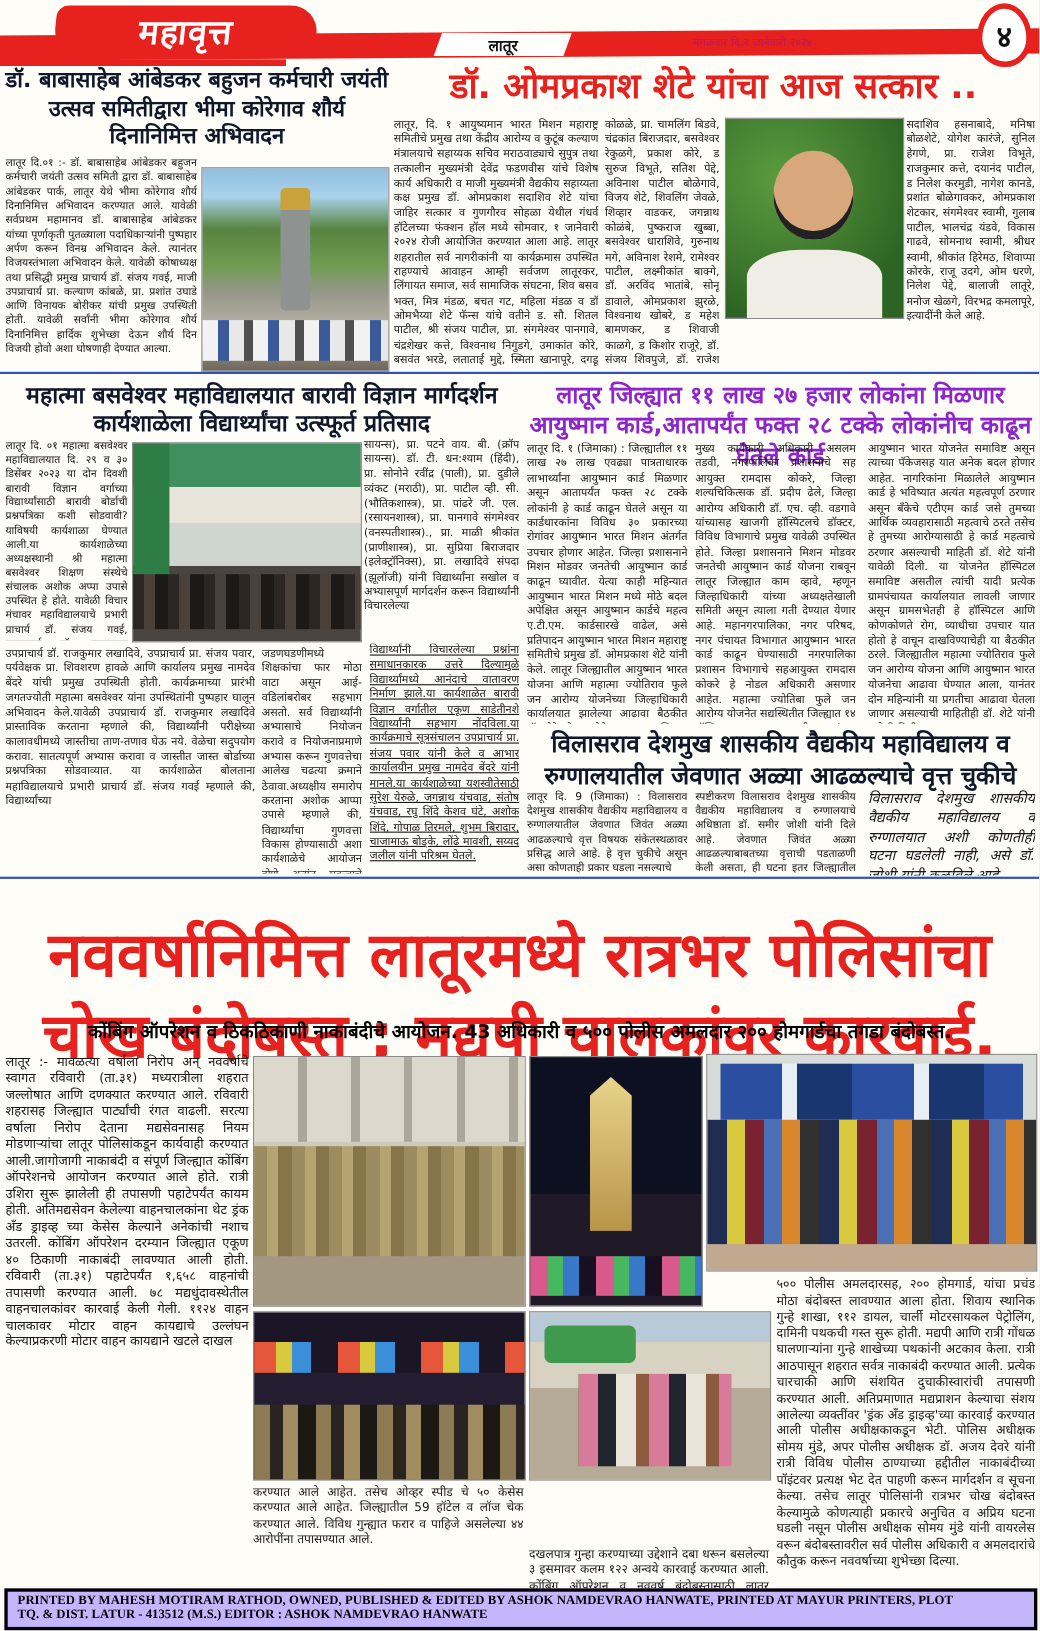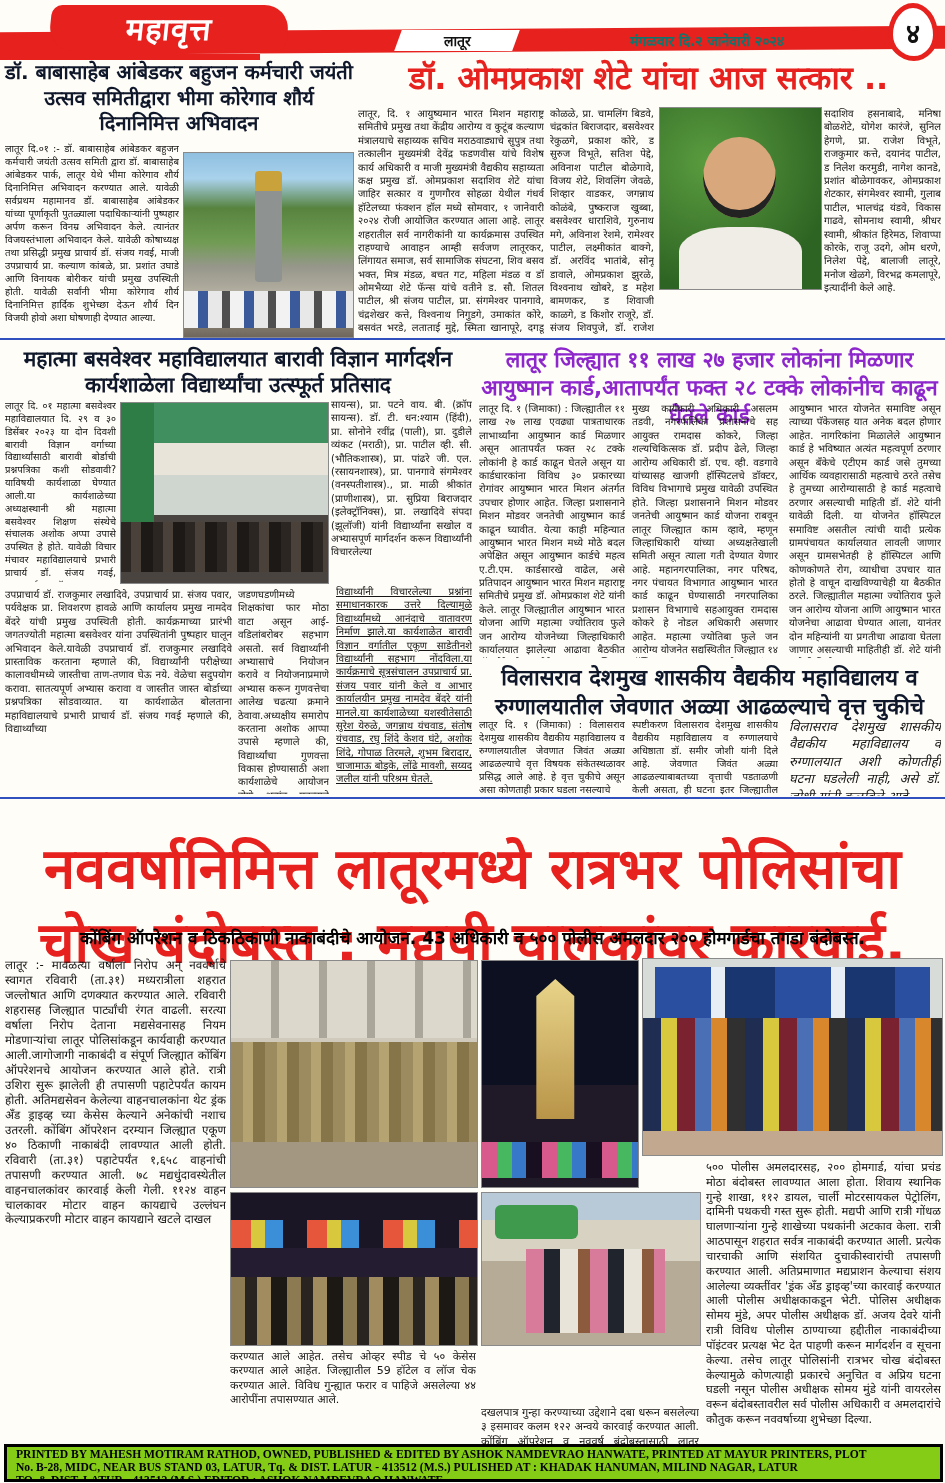--- a/index.html
+++ b/index.html
@@ -10,22 +10,22 @@
   .mast-strip{position:absolute;left:0;top:29px;width:945px;height:23px;background:#e6211e;
               transform:skewY(-0.4deg);}
   .mast-strip2{position:absolute;left:0;top:54px;width:260px;height:6px;background:#e6211e;}
   .mast-logo{position:absolute;left:50px;top:5px;width:238px;height:46px;background:#e6211e;
              border-radius:10px 26px 10px 26px;transform:skewX(-6deg);
              display:flex;align-items:center;justify-content:center;
              color:#fff;font-size:31px;font-weight:bold;letter-spacing:1px;}
   .mast-city{position:absolute;left:398px;top:30px;width:118px;height:21px;background:#ffffff;
              transform:skewX(-20deg);display:flex;align-items:center;justify-content:center;}
   .mast-city span{transform:skewX(20deg);font-size:14px;font-weight:bold;color:#111;}
-  .mast-date{position:absolute;left:630px;top:31px;width:250px;color:#0f766e;
-             font-size:14px;font-weight:bold;white-space:nowrap;}
+  .mast-date{position:absolute;left:630px;top:31px;width:250px;color:#be185d;
+             font-size:10px;font-weight:normal;white-space:nowrap;}
   .mast-badge{position:absolute;right:7px;top:3px;width:40px;height:48px;background:#ffffff;
               border:5px solid #e6211e;border-radius:50% 50% 48% 52%/55% 55% 45% 45%;
               display:flex;align-items:center;justify-content:center;
               font-size:27px;font-weight:bold;color:#111;}
 
   
   .h-blue{position:absolute;color:#0f172a;font-weight:bold;text-align:center;margin:0;}
   .h-red{position:absolute;color:#e6211e;font-weight:bold;text-align:center;margin:0;}
   .h-purple{position:absolute;color:#8d27cc;font-weight:bold;text-align:center;margin:0;}
   .col{position:absolute;margin:0;font-size:10px;line-height:1.34;text-align:justify;
@@ -127,21 +127,21 @@
     background:repeating-linear-gradient(90deg,#8c7a52 0 14px,#2a2420 14px 26px,#a08c5e 26px 40px,#1c1814 40px 56px);}
 
   .ph-checkpoint{left:481px;top:1192px;width:218px;height:152px;
     background:linear-gradient(180deg,#b8cad8 0 18%,#d8d2c2 18% 45%,#b5ab97 45% 100%);}
   .ph-checkpoint::before{left:6%;top:8%;width:38%;height:22%;background:#3f9a4e;border-radius:6px;}
   .ph-checkpoint::after{bottom:8%;left:20%;width:64%;height:55%;
     background:repeating-linear-gradient(90deg,#d87a9a 0 18px,#20242c 18px 34px,#e8e4da 34px 52px,#8c5a3c 52px 64px);}
 
   
   .footer-box{position:absolute;left:4px;top:1444px;width:915px;height:30px;
-              border:3px solid #000;background:#84cc16;padding:1px 9px;
+              border:3px solid #000;background:#c4b5fd;padding:1px 9px;
               font-family:"Liberation Serif",serif;font-weight:bold;color:#000;
               font-size:11.6px;line-height:1.12;overflow:hidden;}
   .footer-box div{white-space:nowrap;}
 </style>
 </head>
 <body>
 
 <div class="page">
 
   <header>
@@ -183,21 +183,21 @@
 
   <section>
     <h2 class="h-purple ayu-h">लातूर जिल्ह्यात ११ लाख २७ हजार लोकांना मिळणार आयुष्मान कार्ड,आतापर्यंत फक्त २८ टक्के लोकांनीच काढून घेतले कार्ड</h2>
     <p class="col ayu-c1">लातूर दि. १ (जिमाका) : जिल्ह्यातील ११ लाख २७ लाख एवढ्या पात्रताधारक लाभार्थ्यांना आयुष्मान कार्ड मिळणार असून आतापर्यंत फक्त २८ टक्के लोकांनी हे कार्ड काढून घेतले असून या कार्डधारकांना विविध ३० प्रकारच्या रोगांवर आयुष्मान भारत मिशन अंतर्गत उपचार होणार आहेत. जिल्हा प्रशासनाने मिशन मोडवर जनतेची आयुष्मान कार्ड काढून घ्यावीत. येत्या काही महिन्यात आयुष्मान भारत मिशन मध्ये मोठे बदल अपेक्षित असून आयुष्मान कार्डचे महत्व ए.टी.एम. कार्डसारखे वाढेल, असे प्रतिपादन आयुष्मान भारत मिशन महाराष्ट्र समितीचे प्रमुख डॉ. ओमप्रकाश शेटे यांनी केले. लातूर जिल्ह्यातील आयुष्मान भारत योजना आणि महात्मा ज्योतिराव फुले जन आरोग्य योजनेच्या जिल्हाधिकारी कार्यालयात झालेल्या आढावा बैठकीत डॉ. शेटे बोलत होते. आमदार अभिमन्यू पवार, जिल्हाधिकारी वर्षा ठाकूर -घुगे, अतिरिक्त</p>
     <p class="col ayu-c2">मुख्य कार्यकारी अधिकारी असलम तडवी, नगरपालिका प्रशासनाचे सह आयुक्त रामदास कोकरे, जिल्हा शल्यचिकित्सक डॉ. प्रदीप ढेले, जिल्हा आरोग्य अधिकारी डॉ. एच. व्ही. वडगावे यांच्यासह खाजगी हॉस्पिटलचे डॉक्टर, विविध विभागाचे प्रमुख यावेळी उपस्थित होते. जिल्हा प्रशासनाने मिशन मोडवर जनतेची आयुष्मान कार्ड योजना राबवून लातूर जिल्ह्यात काम व्हावे, म्हणून जिल्हाधिकारी यांच्या अध्यक्षतेखाली समिती असून त्याला गती देण्यात येणार आहे. महानगरपालिका, नगर परिषद, नगर पंचायत विभागात आयुष्मान भारत कार्ड काढून घेण्यासाठी नगरपालिका प्रशासन विभागाचे सहआयुक्त रामदास कोकरे हे नोडल अधिकारी असणार आहेत. महात्मा ज्योतिबा फुले जन आरोग्य योजनेत सद्यस्थितीत जिल्ह्यात १४ हॉस्पिटल असून ती संख्या वाढविण्यासाठी प्रयत्न केले जाणार आहेत. सुमारे ३० विविध आजार</p>
     <p class="col ayu-c3">आयुष्मान भारत योजनेत समाविष्ट असून त्याच्या पॅकेजसह यात अनेक बदल होणार आहेत. नागरिकांना मिळालेले आयुष्मान कार्ड हे भविष्यात अत्यंत महत्वपूर्ण ठरणार असून बँकेचे एटीएम कार्ड जसे तुमच्या आर्थिक व्यवहारासाठी महत्वाचे ठरते तसेच हे तुमच्या आरोग्यासाठी हे कार्ड महत्वाचे ठरणार असल्याची माहिती डॉ. शेटे यांनी यावेळी दिली. या योजनेत हॉस्पिटल समाविष्ट असतील त्यांची यादी प्रत्येक ग्रामपंचायत कार्यालयात लावली जाणार असून ग्रामसभेतही हे हॉस्पिटल आणि कोणकोणते रोग, व्याधीचा उपचार यात होतो हे वाचून दाखविण्याचेही या बैठकीत ठरले. जिल्ह्यातील महात्मा ज्योतिराव फुले जन आरोग्य योजना आणि आयुष्मान भारत योजनेचा आढावा घेण्यात आला, यानंतर दोन महिन्यांनी या प्रगतीचा आढावा घेतला जाणार असल्याची माहितीही डॉ. शेटे यांनी यावेळी दिली.</p>
   </section>
 
   <section>
     <h2 class="h-blue vil-h">विलासराव देशमुख शासकीय वैद्यकीय महाविद्यालय व रुग्णालयातील जेवणात अळ्या आढळल्याचे वृत्त चुकीचे</h2>
-    <p class="col vil-c1">लातूर दि. १ (जिमाका) : विलासराव देशमुख शासकीय वैद्यकीय महाविद्यालय व रुग्णालयातील जेवणात जिवंत अळ्या आढळल्याचे वृत्त विषयक संकेतस्थळावर प्रसिद्ध आले आहे. हे वृत्त चुकीचे असून असा कोणताही प्रकार घडला नसल्याचे</p>
+    <p class="col vil-c1">लातूर दि. 9 (जिमाका) : विलासराव देशमुख शासकीय वैद्यकीय महाविद्यालय व रुग्णालयातील जेवणात जिवंत अळ्या आढळल्याचे वृत्त विषयक संकेतस्थळावर प्रसिद्ध आले आहे. हे वृत्त चुकीचे असून असा कोणताही प्रकार घडला नसल्याचे</p>
     <p class="col vil-c2">स्पष्टीकरण विलासराव देशमुख शासकीय वैद्यकीय महाविद्यालय व रुग्णालयाचे अधिष्ठाता डॉ. समीर जोशी यांनी दिले आहे. जेवणात जिवंत अळ्या आढळल्याबाबतच्या वृत्ताची पडताळणी केली असता, ही घटना इतर जिल्ह्यातील असून लातूर येथील</p>
     <p class="col vil-c3">विलासराव देशमुख शासकीय वैद्यकीय महाविद्यालय व रुग्णालयात अशी कोणतीही घटना घडलेली नाही, असे डॉ. जोशी यांनी कळविले आहे.</p>
   </section>
 
   <div class="rule rule-b"></div>
 
   <section>
     <h2 class="h-red pol-h">नववर्षानिमित्त लातूरमध्ये रात्रभर पोलिसांचा चोख बंदोबस्त ; मद्यपी चालकांवर कारवाई.</h2>
     <p class="pol-sub">कोंबिंग ऑपरेशन व ठिकठिकाणी नाकाबंदीचे आयोजन. 43 अधिकारी व ५०० पोलीस अमलदार २०० होमगार्डचा तगडा बंदोबस्त.</p>
     <p class="col pol-left">लातूर :- मावळत्या वर्षाला निरोप अन् नववर्षाचे स्वागत रविवारी (ता.३१) मध्यरात्रीला शहरात जल्लोषात आणि दणक्यात करण्यात आले. रविवारी शहरासह जिल्ह्यात पार्ट्यांची रंगत वाढली. सरत्या वर्षाला निरोप देताना मद्यसेवनासह नियम मोडणाऱ्यांचा लातूर पोलिसांकडून कार्यवाही करण्यात आली.जागोजागी नाकाबंदी व संपूर्ण जिल्ह्यात कोंबिंग ऑपरेशनचे आयोजन करण्यात आले होते. रात्री उशिरा सुरू झालेली ही तपासणी पहाटेपर्यंत कायम होती. अतिमद्यसेवन केलेल्या वाहनचालकांना थेट ड्रंक अँड ड्राइव्ह च्या केसेस केल्याने अनेकांची नशाच उतरली. कोंबिंग ऑपरेशन दरम्यान जिल्ह्यात एकूण ४० ठिकाणी नाकाबंदी लावण्यात आली होती. रविवारी (ता.३१) पहाटेपर्यंत १,६५८ वाहनांची तपासणी करण्यात आली. ७८ मद्यधुंदावस्थेतील वाहनचालकांवर कारवाई केली गेली. ११२४ वाहन चालकावर मोटार वाहन कायद्याचे उल्लंघन केल्याप्रकरणी मोटार वाहन कायद्याने खटले दाखल</p>
@@ -206,17 +206,16 @@
     <div class="photo ph-lineup"></div>
     <div class="photo ph-market"></div>
     <div class="photo ph-checkpoint"></div>
     <p class="col pol-right">५०० पोलीस अमलदारसह, २०० होमगार्ड, यांचा प्रचंड मोठा बंदोबस्त लावण्यात आला होता. शिवाय स्थानिक गुन्हे शाखा, ११२ डायल, चार्ली मोटरसायकल पेट्रोलिंग, दामिनी पथकची गस्त सुरू होती. मद्यपी आणि रात्री गोंधळ घालणाऱ्यांना गुन्हे शाखेच्या पथकांनी अटकाव केला. रात्री आठपासून शहरात सर्वत्र नाकाबंदी करण्यात आली. प्रत्येक चारचाकी आणि संशयित दुचाकीस्वारांची तपासणी करण्यात आली. अतिप्रमाणात मद्यप्राशन केल्याचा संशय आलेल्या व्यक्तींवर 'ड्रंक अँड ड्राइव्ह'च्या कारवाई करण्यात आली पोलीस अधीक्षकाकडून भेटी. पोलिस अधीक्षक सोमय मुंडे, अपर पोलीस अधीक्षक डॉ. अजय देवरे यांनी रात्री विविध पोलीस ठाण्याच्या हद्दीतील नाकाबंदीच्या पॉइंटवर प्रत्यक्ष भेट देत पाहणी करून मार्गदर्शन व सूचना केल्या. तसेच लातूर पोलिसांनी रात्रभर चोख बंदोबस्त केल्यामुळे कोणत्याही प्रकारचे अनुचित व अप्रिय घटना घडली नसून पोलीस अधीक्षक सोमय मुंडे यांनी वायरलेस वरून बंदोबस्तावरील सर्व पोलीस अधिकारी व अमलदारांचे कौतुक करून नववर्षाच्या शुभेच्छा दिल्या.</p>
     <p class="col pol-cap1">करण्यात आले आहेत. तसेच ओव्हर स्पीड चे ५० केसेस करण्यात आले आहेत. जिल्ह्यातील 59 हॉटेल व लॉज चेक करण्यात आले. विविध गुन्ह्यात फरार व पाहिजे असलेल्या ४४ आरोपींना तपासण्यात आले.</p>
     <p class="col pol-cap2">दखलपात्र गुन्हा करण्याच्या उद्देशाने दबा धरून बसलेल्या ३ इसमावर कलम १२२ अन्वये कारवाई करण्यात आली. कोंबिंग ऑपरेशन व नववर्ष बंदोबस्तासाठी लातूर जिल्ह्यातील एकूण १३ वरिष्ठ अधिकारी तसेच ५२ पोलीस अधिकारी</p>
   </section>
 
   <footer class="footer-box">
     <div>PRINTED BY MAHESH MOTIRAM RATHOD, OWNED, PUBLISHED &amp; EDITED BY ASHOK NAMDEVRAO HANWATE, PRINTED AT MAYUR PRINTERS, PLOT</div>
-    <div>No. B-28, MIDC, NEAR BUS STAND 03, LATUR, Tq. &amp; DIST. LATUR - 413512 (M.S.) PULISHED AT : KHADAK HANUMAN, MILIND NAGAR, LATUR</div>
     <div>TQ. &amp; DIST. LATUR - 413512 (M.S.) EDITOR : ASHOK NAMDEVRAO HANWATE</div>
   </footer>
 
 </div>
 
 </body></html>

